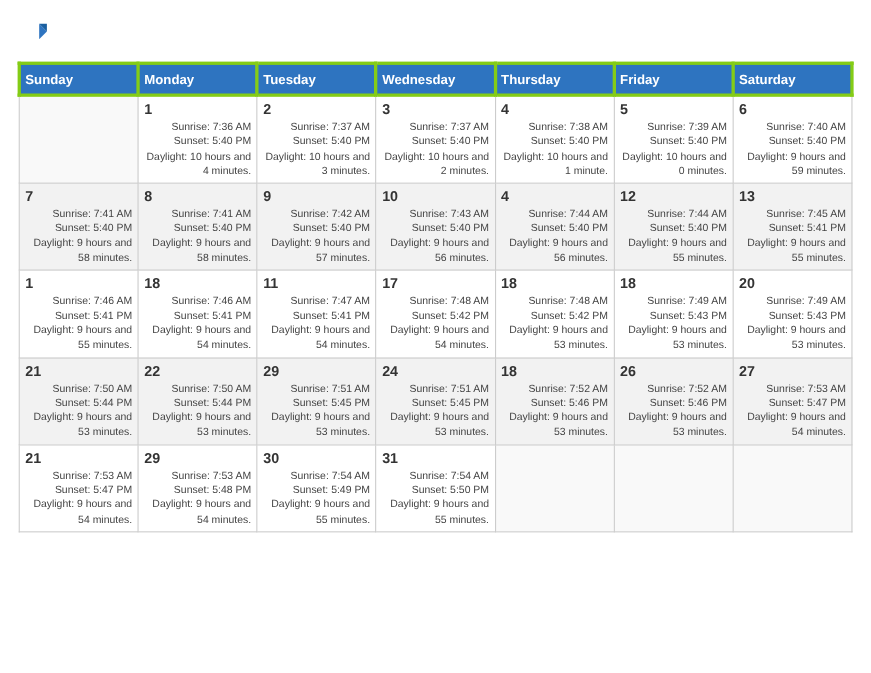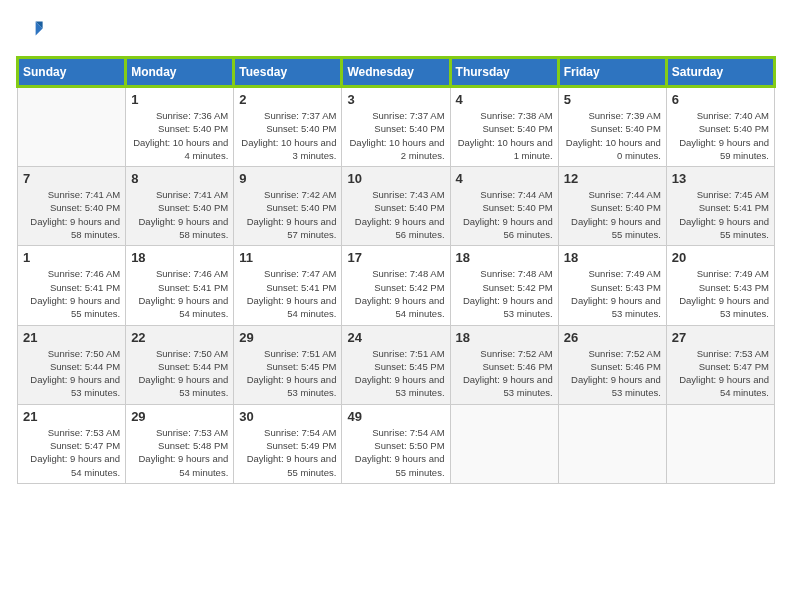--- a/index.html
+++ b/index.html
@@ -251,21 +251,21 @@
         </td>
         <td>
           <span class="day-num">29</span>
           <div class="day-info">Sunrise: 7:53 AM<br>Sunset: 5:48 PM<br>Daylight: 9 hours and 54 minutes.</div>
         </td>
         <td>
           <span class="day-num">30</span>
           <div class="day-info">Sunrise: 7:54 AM<br>Sunset: 5:49 PM<br>Daylight: 9 hours and 55 minutes.</div>
         </td>
         <td>
-          <span class="day-num">49</span>
+          <span class="day-num">31</span>
           <div class="day-info">Sunrise: 7:54 AM<br>Sunset: 5:50 PM<br>Daylight: 9 hours and 55 minutes.</div>
         </td>
         <td class="empty"></td>
         <td class="empty"></td>
         <td class="empty"></td>
       </tr>
     </tbody>
 </table>
 
 </body></html>

